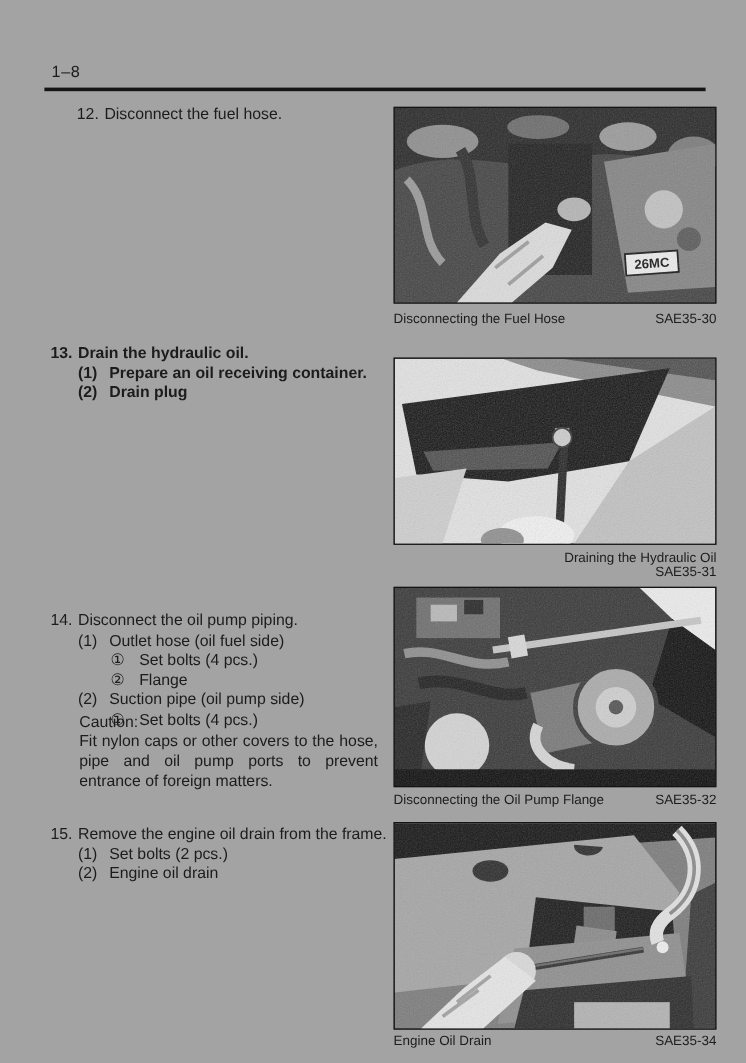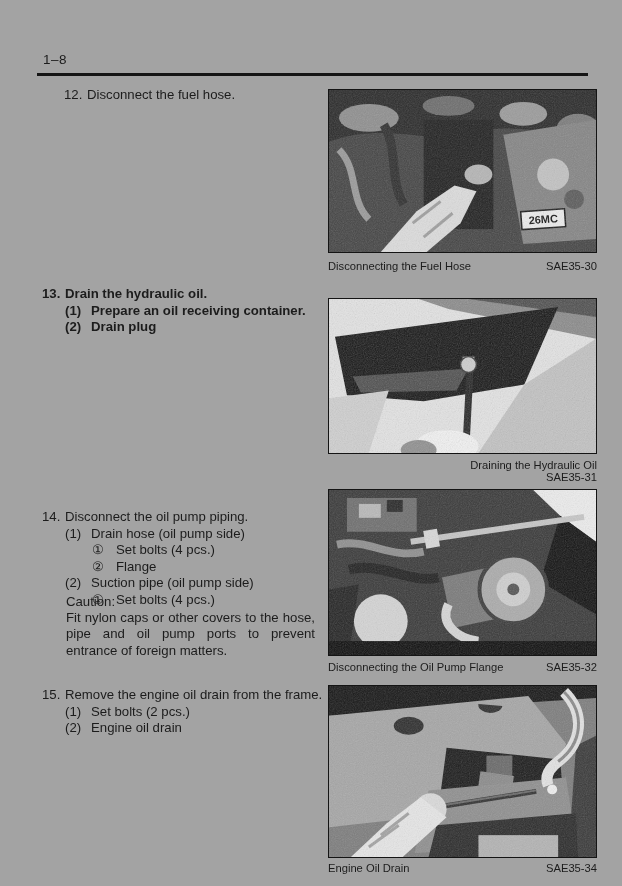--- a/index.html
+++ b/index.html
@@ -120,21 +120,21 @@
     <span>SAE35-31</span>
   </div>
 
   <section class="step" style="left:42px; top:485px;margin-top:24px;">
     <div class="row">
       <span class="num">14.</span>
       <span>Disconnect the oil pump piping.</span>
     </div>
     <div class="row sub">
       <span class="lab">(1)</span>
-      <span>Drain hose (oil pump side)</span>
+      <span>Outlet hose (oil fuel side)</span>
     </div>
     <div class="row subsub">
       <span class="clab">①</span>
       <span>Set bolts (4 pcs.)</span>
     </div>
     <div class="row subsub">
       <span class="clab">②</span>
       <span>Flange</span>
     </div>
     <div class="row sub">

